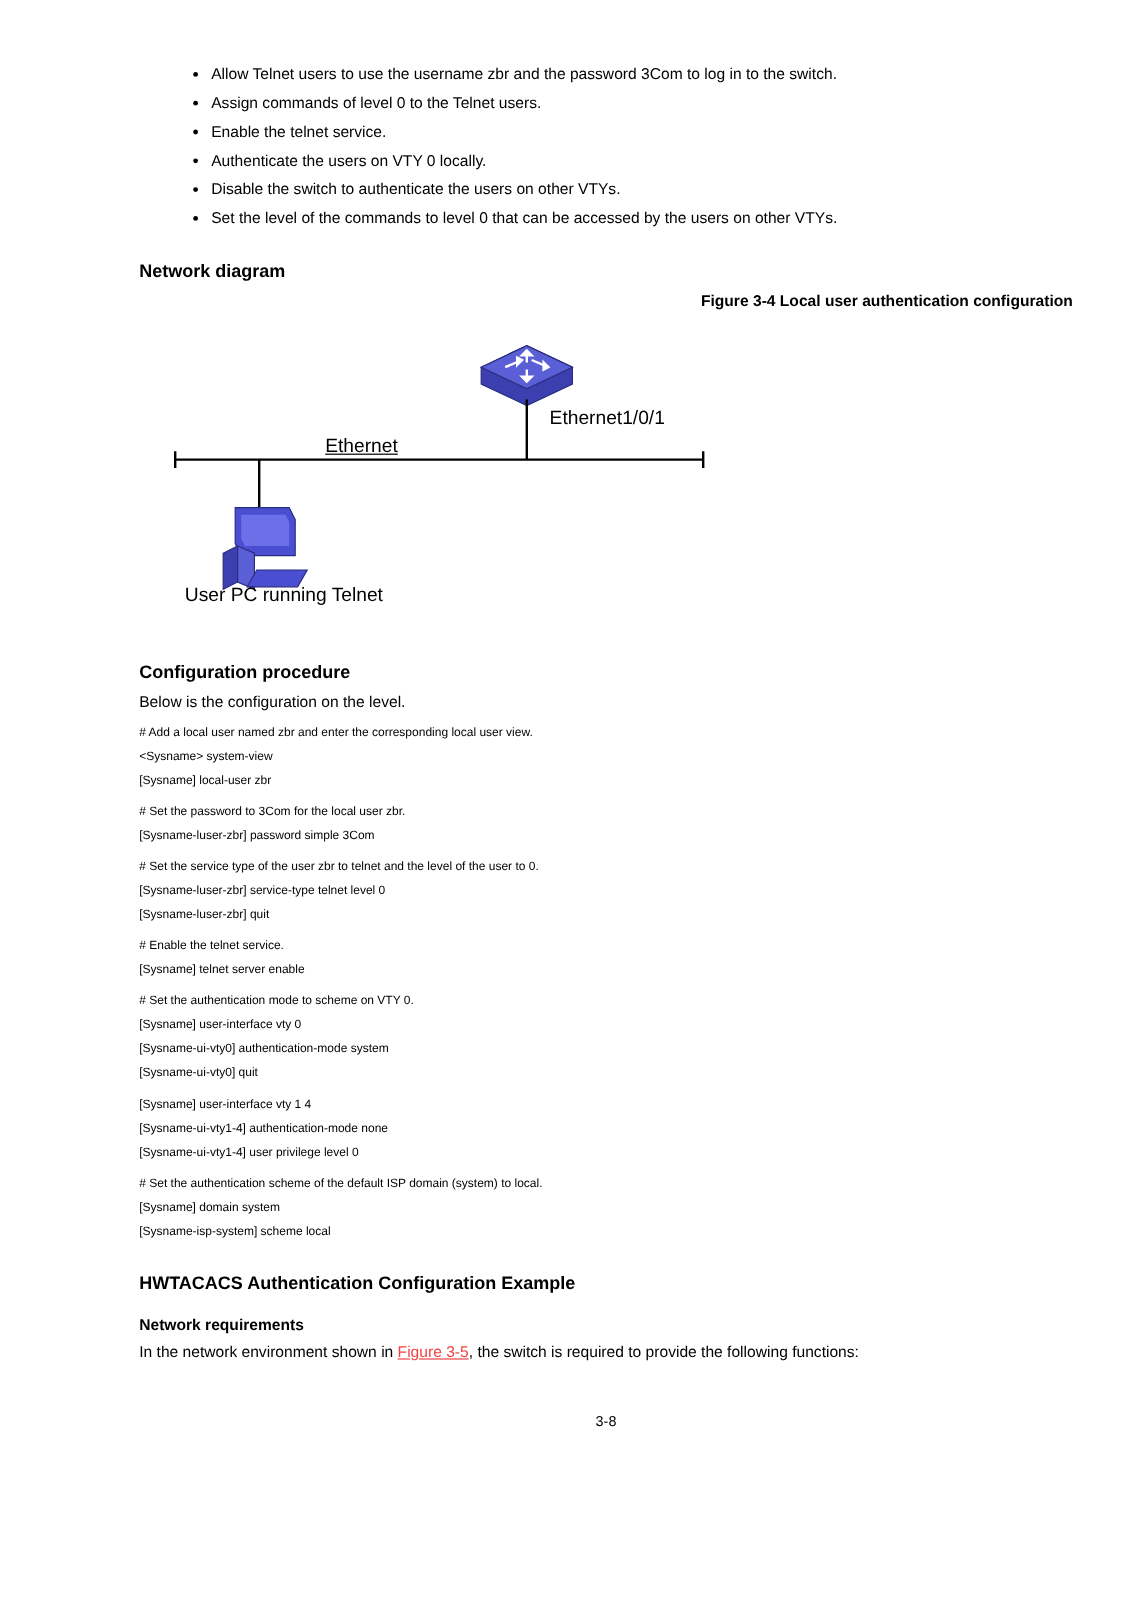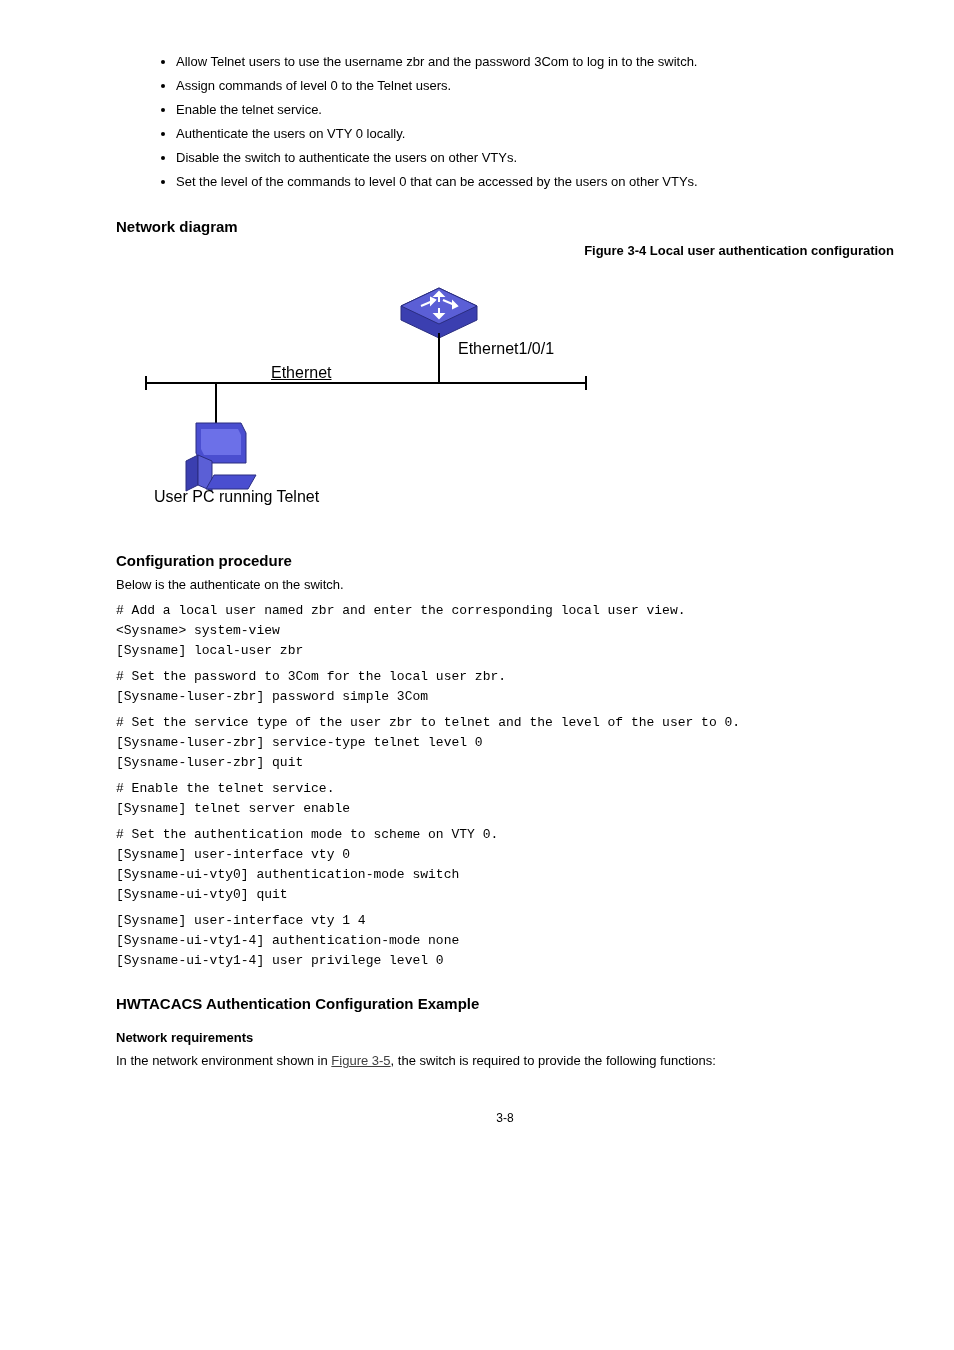--- a/index.html
+++ b/index.html
@@ -36,24 +36,24 @@
   h3.sub {
     font-size: 13px;
     font-weight: bold;
     margin: 18px 0 6px 0;
   }
   p.body {
     font-size: 13px;
     line-height: 20px;
     margin: 6px 0;
   }
-  p.body a { color: #404040; text-decoration: underline; }
+  p.body a { color: #ef4444; text-decoration: underline; }
   .cmd-block {
-    font-family: Liberation Mono, monospace;
-    font-size: 13px;
+    font-family: Liberation Sans, sans-serif;
+    font-size: 10px;
     line-height: 20px;
     margin: 6px 0;
   }
   .cmd-comment { }
   .cmd-command { }
   .diagram {
     width: 480px;
     height: 260px;
     position: relative;
     margin: 10px 0 10px 0;
@@ -126,21 +126,21 @@
 
         <polygon points="28,52 70,52 62,66 20,66" fill="#4a4ed0" stroke="#2a2d80"></polygon>
       </g>
     </svg>
     <span class="lbl" style="left:342px; top:72px;">Ethernet1/0/1</span>
     <span class="lbl" style="left:155px; top:96px;text-decoration:underline;">Ethernet</span>
     <span class="lbl" style="left:38px; top:220px;text-align:right;">User PC running Telnet</span>
   </div>
 
   <h2 class="sect">Configuration procedure</h2>
-  <p class="body">Below is the authenticate on the switch.</p>
+  <p class="body">Below is the configuration on the level.</p>
 
   <div class="cmd-block">
     <div class="cmd-comment"># Add a local user named zbr and enter the corresponding local user view.</div>
     <div class="cmd-command">&lt;Sysname&gt; system-view</div>
     <div class="cmd-command">[Sysname] local-user zbr</div>
   </div>
 
   <div class="cmd-block">
     <div class="cmd-comment"># Set the password to 3Com for the local user zbr.</div>
     <div class="cmd-command">[Sysname-luser-zbr] password simple 3Com</div>
@@ -153,30 +153,35 @@
   </div>
 
   <div class="cmd-block">
     <div class="cmd-comment"># Enable the telnet service.</div>
     <div class="cmd-command">[Sysname] telnet server enable</div>
   </div>
 
   <div class="cmd-block">
     <div class="cmd-comment"># Set the authentication mode to scheme on VTY 0.</div>
     <div class="cmd-command">[Sysname] user-interface vty 0</div>
-    <div class="cmd-command">[Sysname-ui-vty0] authentication-mode switch</div>
+    <div class="cmd-command">[Sysname-ui-vty0] authentication-mode system</div>
     <div class="cmd-command">[Sysname-ui-vty0] quit</div>
   </div>
 
   <div class="cmd-block">
     <div class="cmd-command">[Sysname] user-interface vty 1 4</div>
     <div class="cmd-command">[Sysname-ui-vty1-4] authentication-mode none</div>
     <div class="cmd-command">[Sysname-ui-vty1-4] user privilege level 0</div>
   </div>
 
+  <div class="cmd-block">
+    <div class="cmd-comment"># Set the authentication scheme of the default ISP domain (system) to local.</div>
+    <div class="cmd-command">[Sysname] domain system</div>
+    <div class="cmd-command">[Sysname-isp-system] scheme local</div>
+  </div>
 
   <h2 class="sect">HWTACACS Authentication Configuration Example</h2>
   <h3 class="sub">Network requirements</h3>
   <p class="body">
     <span>In the network environment shown in </span><a href="#">Figure 3-5</a><span>, the switch is required to provide the following functions:</span>
   </p>
 
   <div class="footer-page">3-8</div>
 </div>
 

